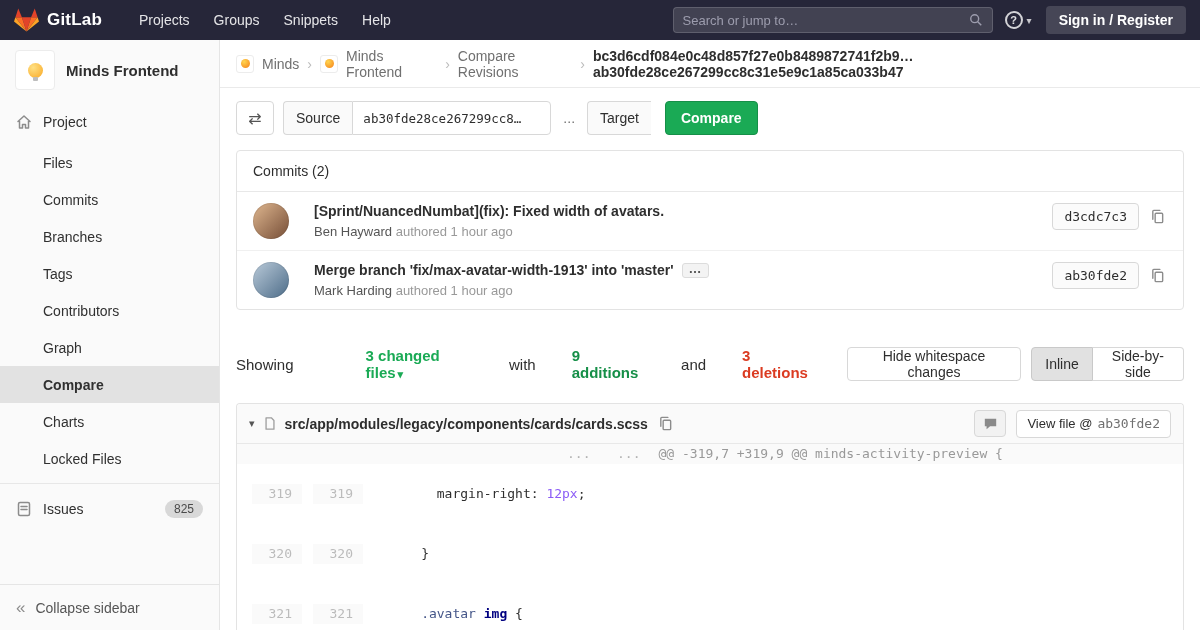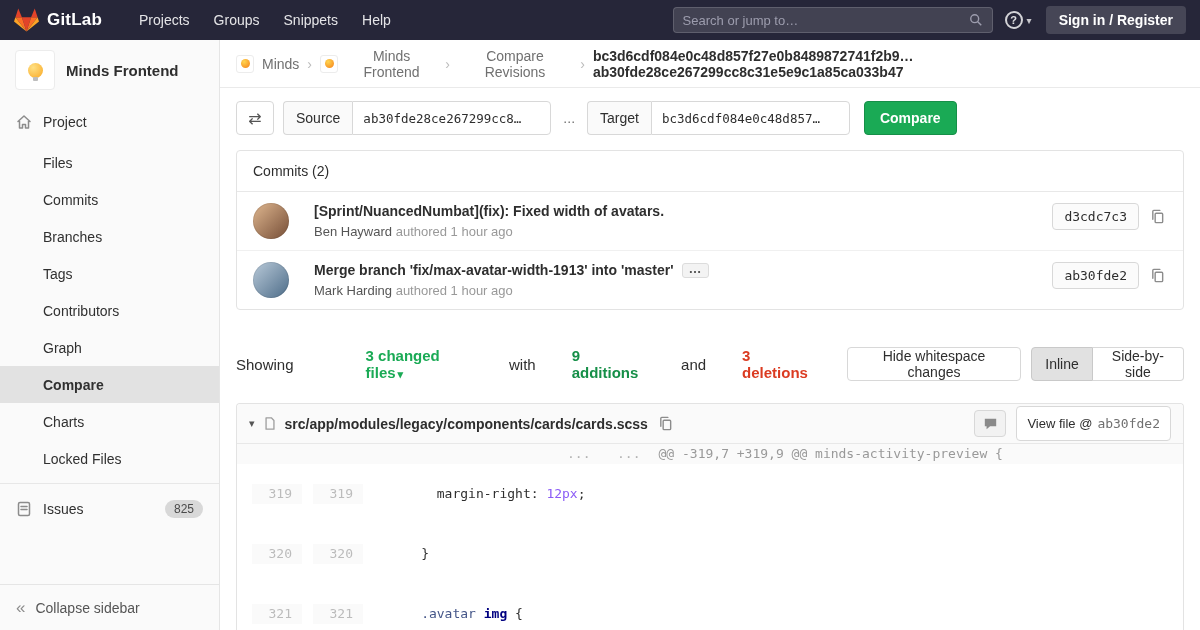--- a/index.html
+++ b/index.html
@@ -41,21 +41,21 @@
   .side-divider { border-top:1px solid #e7e7e7; margin:6px 0; }
   .badge { margin-left:auto; background:#d8d8d8; border-radius:10px; padding:2px 9px; font-size:12px; color:#4a4a4a; }
   .collapse-row { position:absolute; bottom:0; left:0; right:0; height:46px; border-top:1px solid #e5e5e5; display:flex; align-items:center; gap:10px; padding:0 16px; color:#555; font-size:14px; cursor:pointer; background:#fafafa; }
   .collapse-glyph { font-size:17px; color:#8c8c8c; line-height:1; }
 
   
   .content { flex:1; overflow:hidden; padding:0 16px; background:#fff; }
   .breadcrumb { height:48px; display:flex; align-items:center; gap:8px; border-bottom:1px solid #eaeaea; font-size:14px; color:#707070; margin:0 -16px; padding:0 16px; }
   .crumb-avatar { width:18px; height:18px; border-radius:3px; border:1px solid #ececec; background:#fff; display:flex; align-items:center; justify-content:center; flex:none; }
   .mini-bulb { width:9px; height:9px; border-radius:50%; background:radial-gradient(circle at 35% 30%, #ffd54f, #f57f17); }
-  .crumb-link { color:#707070; cursor:pointer;text-align:center; }
+  .crumb-link { color:#707070; cursor:pointer; }
   .crumb-sep { color:#bcbcbc; }
   .crumb-current { font-weight:bold; color:#2e2e2e; }
 
   .compare-row { display:flex; align-items:center; margin-top:13px; gap:9px; }
   .swap-btn { width:38px; height:34px; border:1px solid #d8d8d8; border-radius:4px; background:#fff; color:#555; font-size:16px; display:flex; align-items:center; justify-content:center; }
   .input-group { display:flex; height:34px; }
   .addon { background:#fafafa; border:1px solid #d8d8d8; border-right:none; border-radius:4px 0 0 4px; display:flex; align-items:center; padding:0 12px; color:#2e2e2e; font-size:14px; }
   .field { width:199px; border:1px solid #d8d8d8; border-radius:0 4px 4px 0; padding:0 10px; font-family:"DejaVu Sans Mono",monospace; font-size:12.5px; color:#2e2e2e; background:#fff; outline:none; }
   .dots { color:#707070; padding:0 3px; }
   .btn-green { background:#1aaa55; border:1px solid #168f48; color:#fff; font-weight:bold; border-radius:4px; padding:0 15px; height:34px; margin-left:5px; font-size:14px; }
@@ -89,21 +89,21 @@
   .btn-group .btn-white:first-child { border-radius:4px 0 0 4px; }
   .btn-group .btn-white:last-child { border-radius:0 4px 4px 0; border-left:none; }
   .btn-white.active { background:#e1e1e1; border-color:#c9c9c9; }
 
   .diff-panel { margin-top:22px; border:1px solid #e3e3e3; border-bottom:none; border-radius:4px 4px 0 0; }
   .diff-header { height:40px; background:#fafafa; border-bottom:1px solid #e8e8e8; display:flex; align-items:center; padding:0 12px; gap:8px; border-radius:4px 4px 0 0; }
   .collapse-caret { font-size:11px; color:#555; cursor:pointer; }
   .file-path { font-weight:bold; font-size:14px; color:#2e2e2e; }
   .diff-header-right { margin-left:auto; display:flex; gap:10px; align-items:center; }
   .comment-btn { width:32px; height:27px; border:1px solid #d8d8d8; background:#f2f2f2; border-radius:4px; display:flex; align-items:center; justify-content:center; }
-  .view-file-btn { height:35px; border:1px solid #d8d8d8; background:#fff; border-radius:4px; display:flex; align-items:center; padding:0 10px; font-size:13px; gap:5px; color:#2e2e2e; }
+  .view-file-btn { height:28px; border:1px solid #d8d8d8; background:#fff; border-radius:4px; display:flex; align-items:center; padding:0 10px; font-size:13px; gap:5px; color:#2e2e2e; }
   .view-sha { font-family:"DejaVu Sans Mono",monospace; color:#707070; }
 
   table.diff-table { width:100%; border-collapse:collapse; font-family:"DejaVu Sans Mono",monospace; font-size:13px; line-height:20px; }
   td.num { width:50px; min-width:50px; text-align:right; padding:0 10px 0 0; color:#bcbcbc; background:#fafafa; cursor:pointer; }
   td.code { white-space:pre; padding-left:8px; color:#2e2e2e; background:#fff; }
   tr.hunk td.num { color:#b3b3b3; }
   tr.hunk td.code { background:#fafafa; color:#999; }
   .seg-p {}
   .seg-v { color:#8b5cf6; }
   .seg-sel { color:#445588; }
@@ -216,21 +216,20 @@
 
     <div class="compare-row">
       <button class="swap-btn">⇄</button>
       <div class="input-group">
         <span class="addon">Source</span>
         <input class="field" value="ab30fde28ce267299cc8…" style="">
       </div>
       <span class="dots">...</span>
       <div class="input-group">
         <span class="addon">Target</span>
-        <input class="field" value="bc3d6cdf084e0c48d857…" style="">
       </div>
       <button class="btn-green">Compare</button>
     </div>
 
     <section class="panel">
       <div class="panel-header">Commits (2)</div>
 
       <div class="commit">
         <div class="commit-avatar av0"></div>
         <div class="commit-body">

